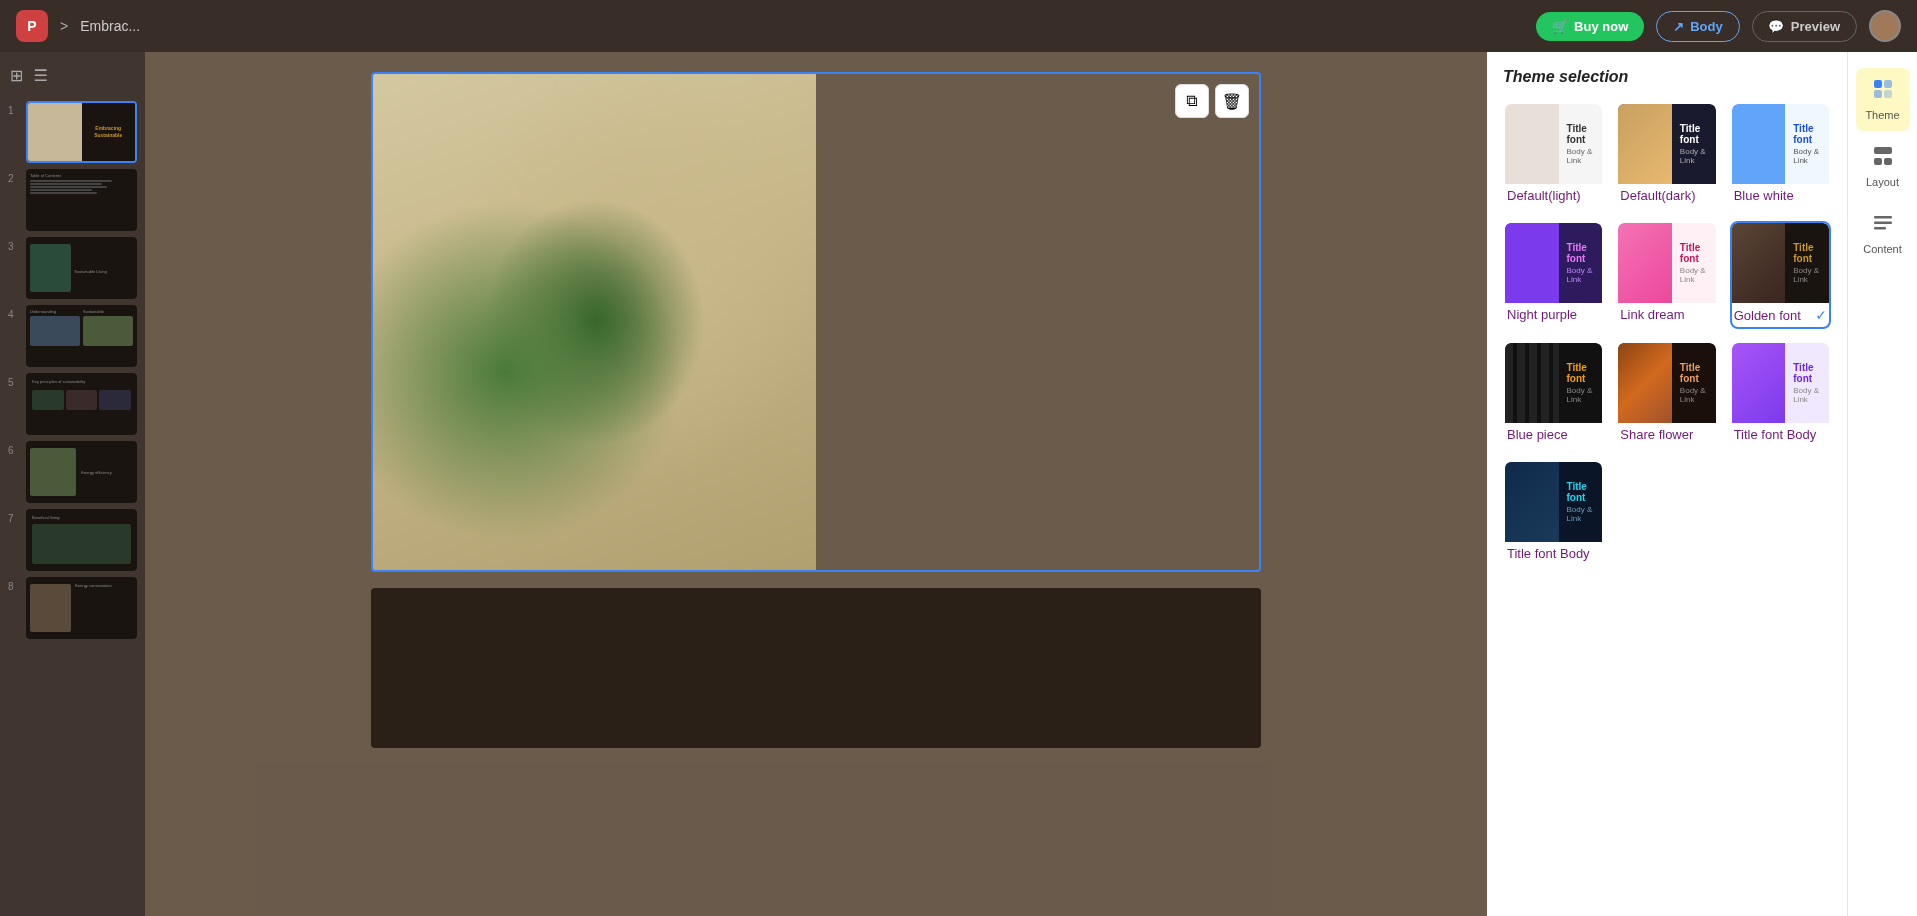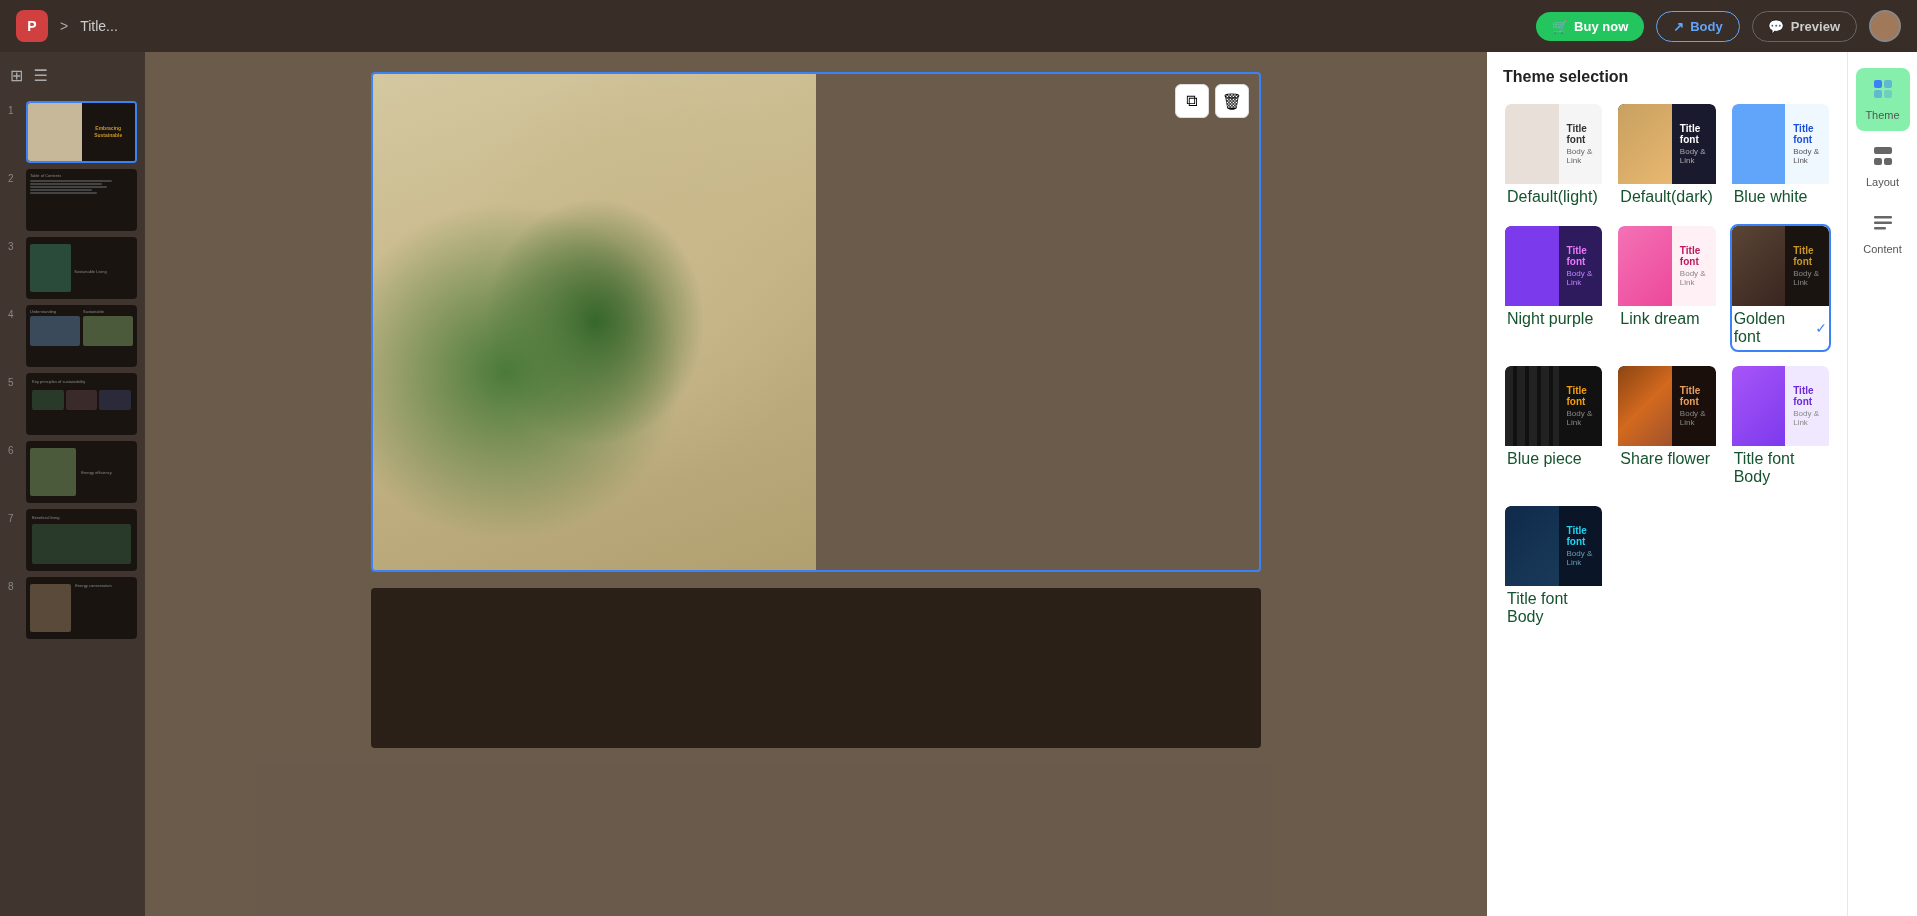--- a/index.html
+++ b/index.html
@@ -248,20 +248,21 @@
       flex-direction: column;
       flex-shrink: 0;
       overflow-y: auto;
       padding: 16px;
     }
     .theme-panel-title {
       font-size: 16px;
       font-weight: 600;
       color: #222;
       margin-bottom: 16px;
+      font-style: italic;
     }
     .theme-grid {
       display: grid;
       grid-template-columns: 1fr 1fr 1fr;
       gap: 12px;
     }
     .theme-item {
       cursor: pointer;
       border-radius: 8px;
       overflow: hidden;
@@ -276,22 +277,22 @@
       overflow: hidden;
       border-radius: 6px 6px 0 0;
     }
     .theme-label-row {
       display: flex;
       align-items: center;
       justify-content: space-between;
       padding: 4px 2px;
     }
     .theme-name {
-      font-size: 16px;
-      color: #14532d;
+      font-size: 13px;
+      color: #701a75;
     }
     .theme-check {
       color: #3b82f6;
       font-size: 14px;
     }
 
     
     .tc-default-light {
       background: #f5f5f5;
       display: flex;
@@ -408,21 +409,21 @@
       display: flex;
       flex-direction: column;
       align-items: center;
       gap: 4px;
       cursor: pointer;
       border-radius: 8px;
       border: none;
       background: transparent;
     }
     .right-icon-btn.active {
-      background: #86efac;
+      background: #fef9c3;
     }
     .right-icon-symbol {
       font-size: 20px;
     }
     .right-icon-label {
       font-size: 11px;
       color: #555;
       font-weight: 500;
     }
 
@@ -442,21 +443,21 @@
     }
   </style>
 </head>
 <body>
 
 <div id="topbar">
   <div class="logo">
     <span>P</span>
   </div>
   <span class="breadcrumb-arrow">&gt;</span>
-  <span class="breadcrumb-title">Title...</span>
+  <span class="breadcrumb-title">Embrac...</span>
   <div class="spacer"></div>
   <button class="btn-buy">
     <span>🛒</span>
     <span>Buy now</span>
   </button>
   <button class="btn-share">
     <span>↗</span>
     <span>Body</span>
   </button>
   <button class="btn-preview">

